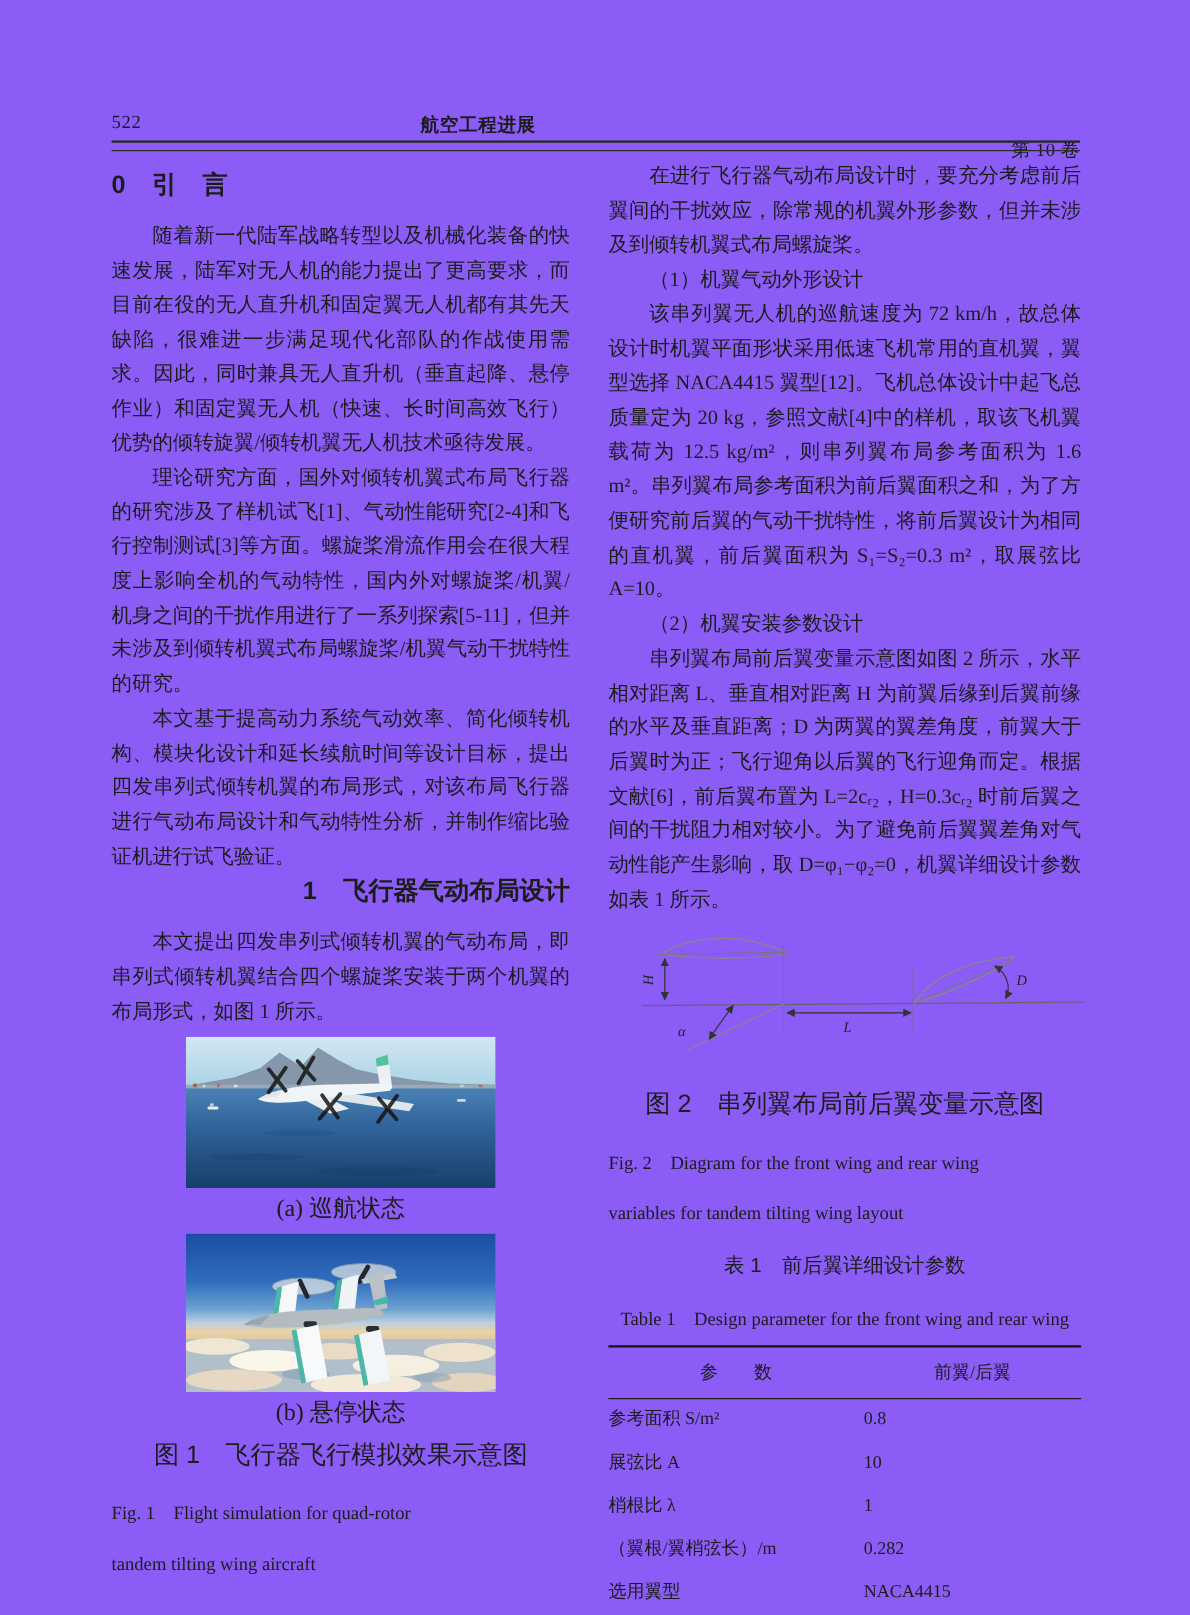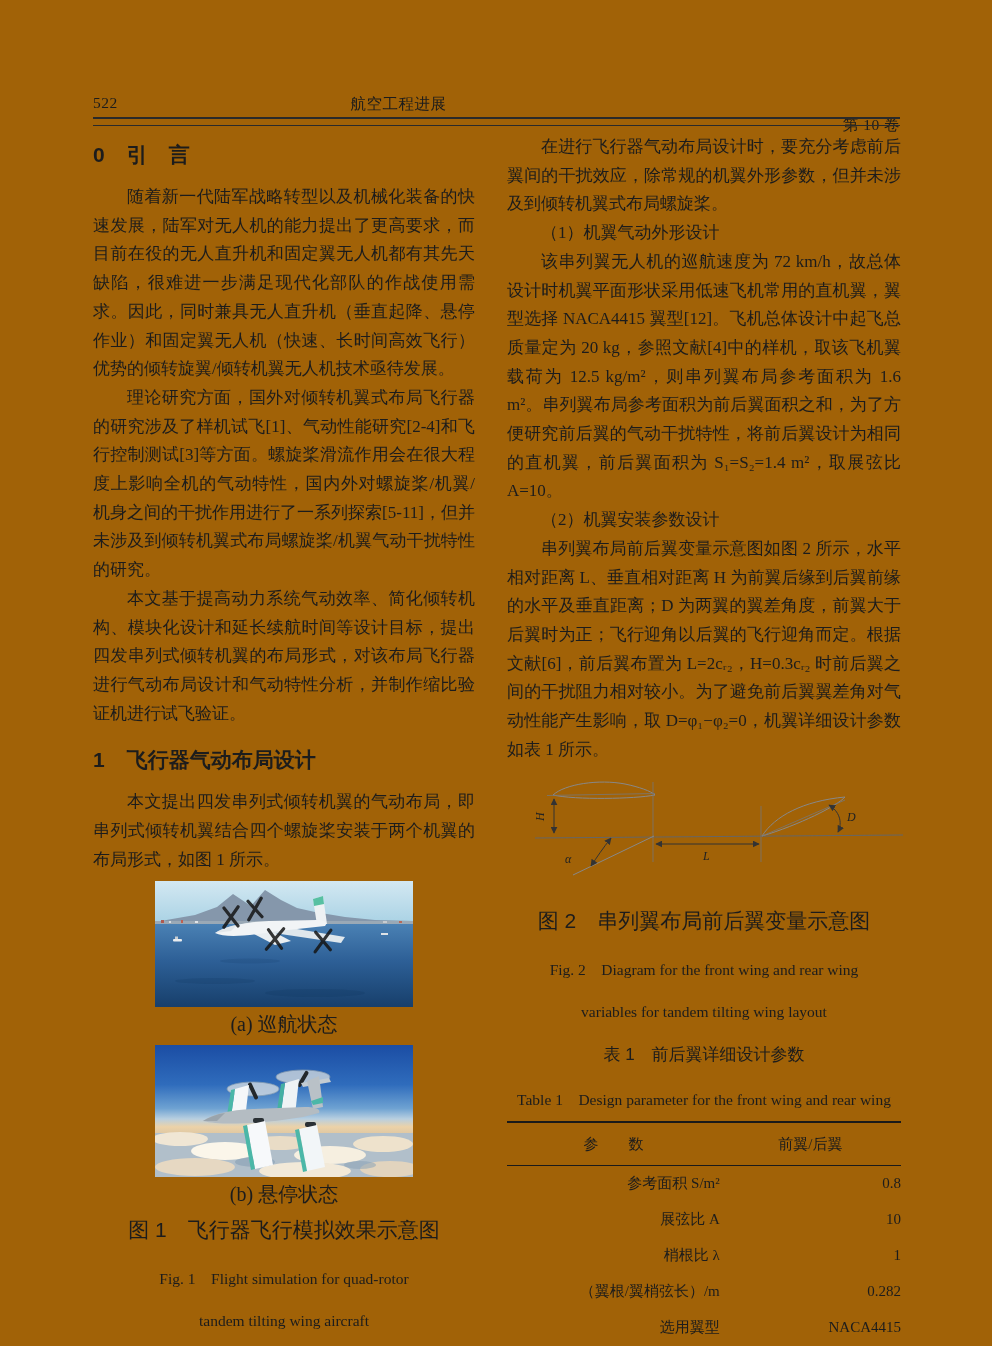--- a/index.html
+++ b/index.html
@@ -1,52 +1,52 @@
 <!DOCTYPE html>
 <html><head>
 <meta charset="utf-8">
 <style>
   html,body{margin:0;padding:0;background:#ffffff;}
-  .page{position:relative;width:992px;height:1346px;background:#a16207;overflow:hidden;
+  .page{position:relative;width:992px;height:1346px;background:#8b5cf6;overflow:hidden;
         font-family:"Liberation Serif",serif;color:#1c1c1c;}
   
   .hdr-item{position:absolute;top:94px;font-size:15.5px;letter-spacing:.5px;}
   .hdr-page{left:93px;}
-  .hdr-journal{left:0;width:797px;text-align:center;}
+  .hdr-journal{left:0;width:797px;text-align:center;font-weight:bold;}
   .hdr-vol{right:92px;margin-top:21px;}
   .hdr-rule{position:absolute;left:93px;top:117px;width:807px;height:6px;
             border-top:2.2px solid #2a2a2a;border-bottom:1px solid #2a2a2a;}
   
   .col{position:absolute;top:140px;width:382px;font-size:17px;line-height:28.7px;text-align:justify;}
   .col-left{left:93px;}
   .col-right{left:507px;top:133px;width:394px;}
   .para{margin:0;text-indent:2em;}
   .item-line{margin:0;text-indent:2em;}
   .sec-heading{font-family:"Liberation Sans",sans-serif;font-weight:700;font-size:21px;
                line-height:30px;margin:0 0 13px 0;text-align:left;}
   .sec-heading .sec-num{margin-right:22px;}
-  #sec1-heading{margin-top:17px;}
+  #sec1-heading{text-align:right;}
   
   .fig-block{margin-top:7px;text-align:center;}
   .fig-img{display:block;margin:0 auto;}
   .subcap{font-size:20px;line-height:26px;margin:4px 0 8px 0;text-align:center;text-indent:0;}
   .figcap-cn{font-family:"Liberation Sans",sans-serif;font-size:21px;line-height:30px;
              margin-top:6px;text-align:center;text-indent:0;}
-  .figcap-en{font-size:15.5px;line-height:26px;text-align:center;text-indent:0;}
+  .figcap-en{font-size:15.5px;line-height:26px;text-align:left;text-indent:0;}
   
   .fig2-wrap{margin-top:14px;text-align:center;}
   .fig2-svg text{font-family:"Liberation Serif",serif;font-style:italic;font-size:12px;fill:#222;}
   
   .tbl-cap-cn{font-family:"Liberation Sans",sans-serif;font-size:17px;line-height:30px;
               margin-top:14px;text-align:center;text-indent:0;}
   .tbl-cap-en{font-size:15.5px;line-height:26px;text-align:center;text-indent:0;margin-bottom:8px;}
   table.design{width:100%;border-collapse:collapse;border-top:2.4px solid #1a1a1a;
                border-bottom:2.4px solid #1a1a1a;font-size:15px;}
   table.design th{font-weight:400;border-bottom:1.4px solid #1a1a1a;padding:7px 0 6px 0;text-align:center;}
-  table.design td{padding:3.6px 0;text-align:right;}
+  table.design td{padding:3.6px 0;text-align:left;}
   col.c1{width:54%;} col.c2{width:46%;}
 </style>
 </head>
 <body>
 
 <div class="page">
 
   <div class="hdr-item hdr-page">522</div>
   <div class="hdr-item hdr-journal">航空工程进展</div>
   <div class="hdr-item hdr-vol">第 10 卷</div>
@@ -182,21 +182,21 @@
 
       <p class="figcap-cn">图 1　飞行器飞行模拟效果示意图</p>
       <p class="figcap-en">Fig. 1　Flight simulation for quad-rotor</p>
       <p class="figcap-en">tandem tilting wing aircraft</p>
     </div>
   </div>
 
   <div class="col col-right">
     <p class="para">在进行飞行器气动布局设计时，要充分考虑前后翼间的干扰效应，除常规的机翼外形参数，但并未涉及到倾转机翼式布局螺旋桨。</p>
     <p class="item-line">（1）机翼气动外形设计</p>
-    <p class="para">该串列翼无人机的巡航速度为 72 km/h，故总体设计时机翼平面形状采用低速飞机常用的直机翼，翼型选择 NACA4415 翼型[12]。飞机总体设计中起飞总质量定为 20 kg，参照文献[4]中的样机，取该飞机翼载荷为 12.5 kg/m²，则串列翼布局参考面积为 1.6 m²。串列翼布局参考面积为前后翼面积之和，为了方便研究前后翼的气动干扰特性，将前后翼设计为相同的直机翼，前后翼面积为 S₁=S₂=1.4 m²，取展弦比 A=10。</p>
+    <p class="para">该串列翼无人机的巡航速度为 72 km/h，故总体设计时机翼平面形状采用低速飞机常用的直机翼，翼型选择 NACA4415 翼型[12]。飞机总体设计中起飞总质量定为 20 kg，参照文献[4]中的样机，取该飞机翼载荷为 12.5 kg/m²，则串列翼布局参考面积为 1.6 m²。串列翼布局参考面积为前后翼面积之和，为了方便研究前后翼的气动干扰特性，将前后翼设计为相同的直机翼，前后翼面积为 S₁=S₂=0.3 m²，取展弦比 A=10。</p>
     <p class="item-line">（2）机翼安装参数设计</p>
     <p class="para">串列翼布局前后翼变量示意图如图 2 所示，水平相对距离 L、垂直相对距离 H 为前翼后缘到后翼前缘的水平及垂直距离；D 为两翼的翼差角度，前翼大于后翼时为正；飞行迎角以后翼的飞行迎角而定。根据文献[6]，前后翼布置为 L=2cᵣ₂，H=0.3cᵣ₂ 时前后翼之间的干扰阻力相对较小。为了避免前后翼翼差角对气动性能产生影响，取 D=φ₁−φ₂=0，机翼详细设计参数如表 1 所示。</p>
 
     <div class="fig2-wrap">
       <svg class="fig2-svg" width="396" height="112" viewBox="0 0 396 112">
         <defs>
           <marker id="arr" viewBox="0 0 10 10" refX="9" refY="5" markerWidth="7" markerHeight="7" orient="auto-start-reverse">
             <path d="M0,0 L10,5 L0,10 Z" fill="#333"></path>
           </marker>
         </defs>

